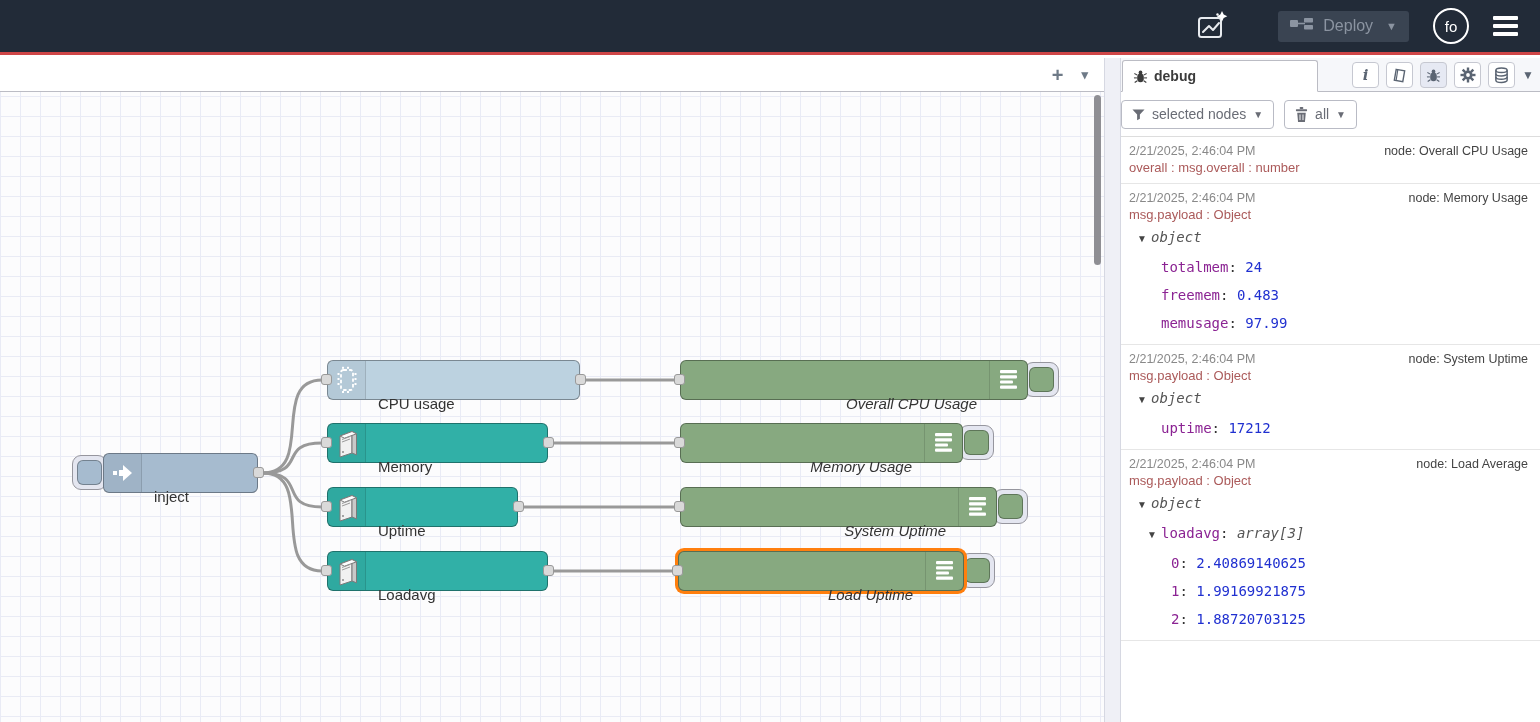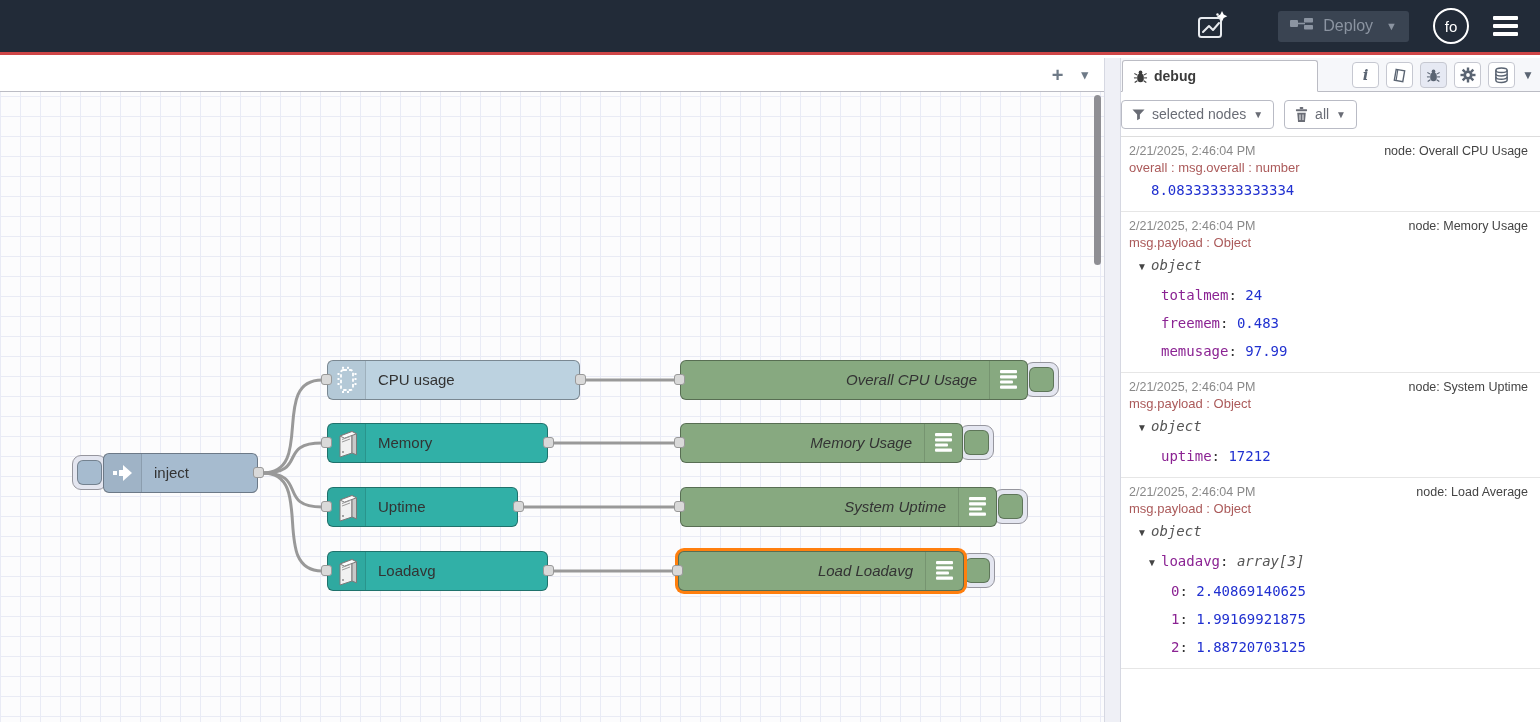--- a/index.html
+++ b/index.html
@@ -32,21 +32,21 @@
     background-size:20px 20px; background-position:0 4px; overflow:hidden; }
   .wire-layer { position:absolute; left:0; top:0; pointer-events:none; }
   .vthumb { position:absolute; right:3px; top:3px; width:7px; height:170px;
     background:#8f8f94; border-radius:4px; }
 
   
   .node { position:absolute; }
   .node-body { position:absolute; inset:0; border:1px solid rgba(0,0,0,.35); border-radius:6px;
     font-size:15px; color:#333; cursor:pointer; }
   .node.sel .node-body { box-shadow:0 0 0 3px var(--c-selection,#ff7f0e); }
-  .node-label { position:absolute; inset:0; line-height:38px; white-space:nowrap; }
+  .node-label { position:absolute; inset:0; line-height:38px; white-space:nowrap;margin-top:24px; }
   .lab-left  { padding-left:50px; text-align:left; }
   .lab-right { padding-right:50px; text-align:right; }
   .italic .node-label { font-style:italic; }
   .icon-area { position:absolute; top:0; bottom:0; width:38px;
     display:flex; align-items:center; justify-content:center; }
   .icon-area.left  { left:0;  border-right:1px solid rgba(0,0,0,.12); background:rgba(0,0,0,.04); }
   .icon-area.right { right:0; border-left:1px solid rgba(0,0,0,.12); }
   .port { position:absolute; top:14px; width:11px; height:11px; background:#d9d9d9;
     border:1px solid #999; border-radius:3px; cursor:crosshair; }
   .port.in  { left:-6px; }
@@ -310,21 +310,21 @@
           <div class="icon-area right">
             <svg width="22" height="26" viewBox="0 0 22 26">
               <g fill="#fff">
                 <rect x="2" y="3" width="17" height="3.2" rx="1"></rect>
                 <rect x="2" y="8.2" width="17" height="3.2" rx="1"></rect>
                 <rect x="2" y="13.4" width="13" height="3.2" rx="1"></rect>
                 <rect x="2" y="18.6" width="17" height="3.2" rx="1"></rect>
               </g>
             </svg>
           </div>
-          <div class="node-label lab-right">Load Loadavg</div>
+          <div class="node-label lab-right">Load Uptime</div>
         </div>
         <div class="port in"></div>
       </div>
     </div>
   <div class="vthumb"></div>
 </div>
 
 <div class="divider"></div>
 
 <div class="sidebar">
@@ -423,21 +423,20 @@
     </div>
   </div>
 
   <div class="msg-list">
       <div class="dmsg">
         <div class="dmeta">
       <span class="dts">2/21/2025, 2:46:04 PM</span>
       <span class="dname">node: Overall CPU Usage</span>
         </div>
         <div class="dprop">overall : msg.overall : number</div>
-        <div class="drow" style="padding-left:8px"><span class="spacer"></span><span class="dval">8.083333333333334</span></div>
       </div>
       <div class="dmsg">
         <div class="dmeta">
       <span class="dts">2/21/2025, 2:46:04 PM</span>
       <span class="dname">node: Memory Usage</span>
         </div>
         <div class="dprop">msg.payload : Object</div>
         <div class="drow" style="padding-left:8px"><span class="caret">▼</span><span class="dital">object</span></div>
         <div class="drow" style="padding-left:18px"><span class="spacer"></span><span class="dkey">totalmem</span>: <span class="dval">24</span></div>
         <div class="drow" style="padding-left:18px"><span class="spacer"></span><span class="dkey">freemem</span>: <span class="dval">0.483</span></div>

